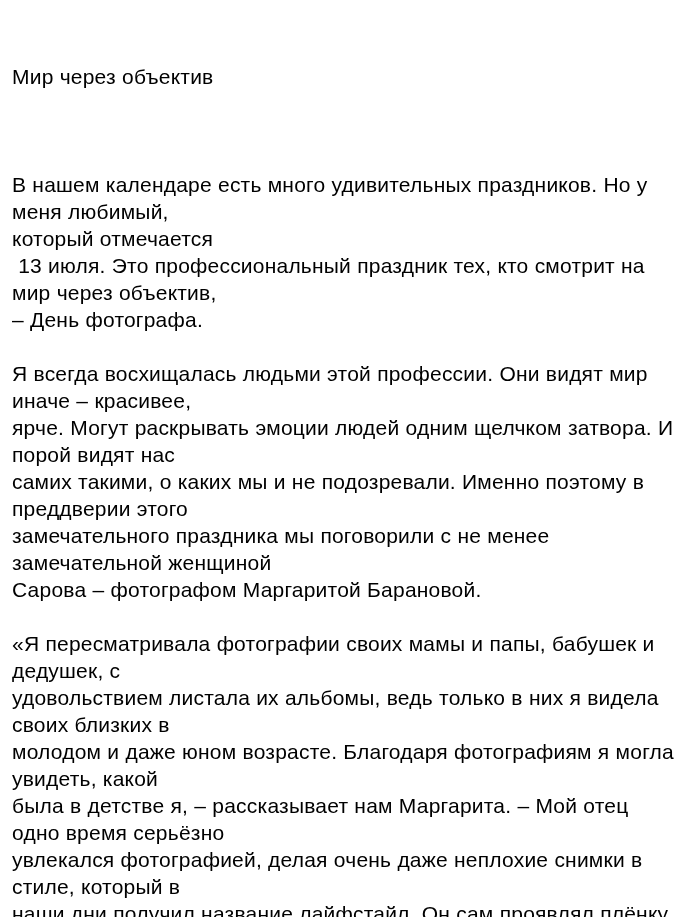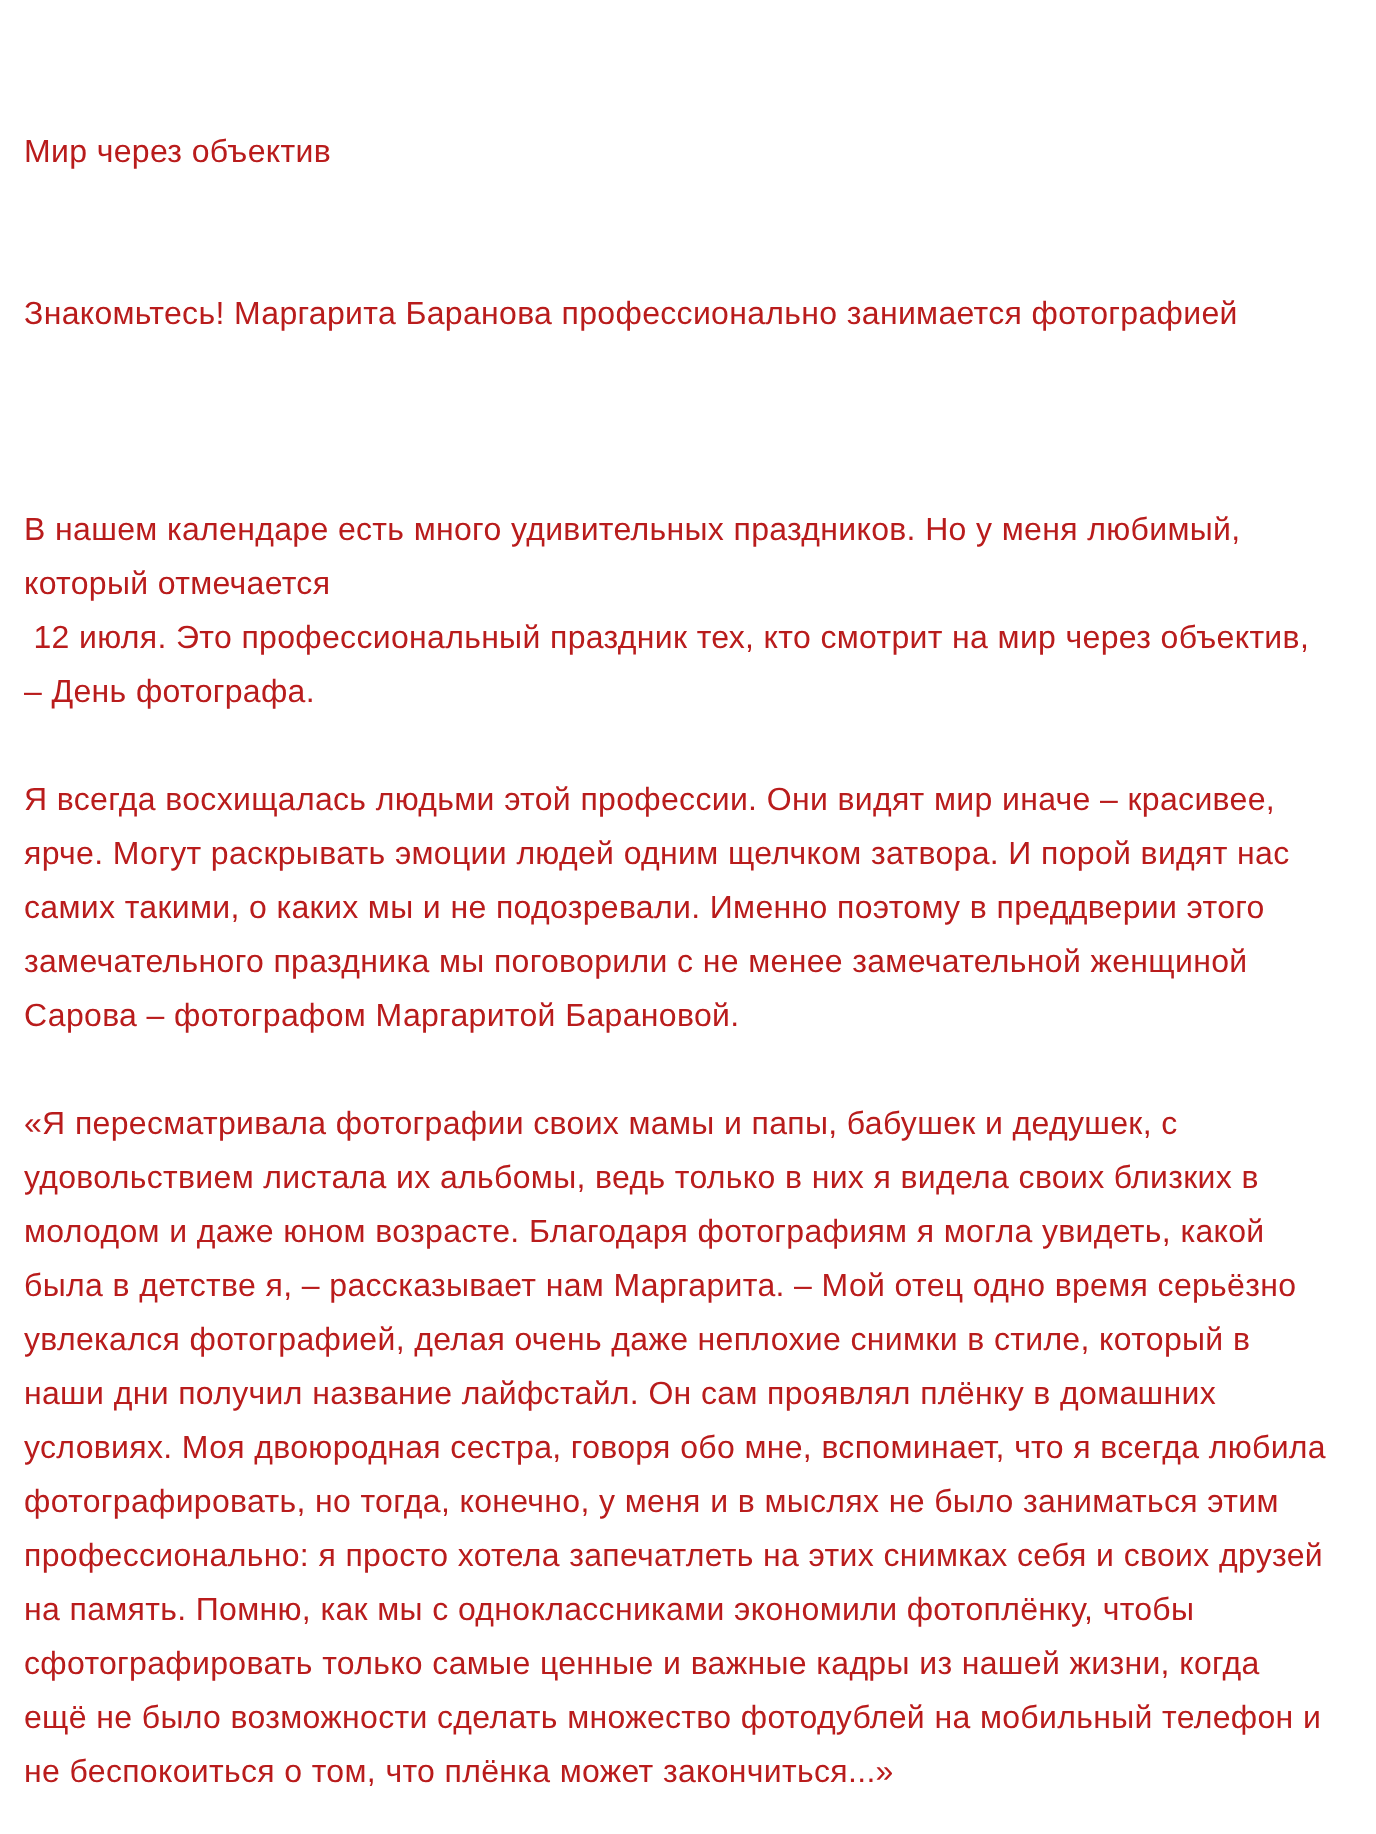--- a/index.html
+++ b/index.html
@@ -15,49 +15,48 @@
     font-family: "Liberation Sans", "DejaVu Sans", sans-serif;
   }
   .article {
     box-sizing: border-box;
     width: 688px;
     height: 917px;
     padding: 9px 14px 0 12px;
     background: #ffffff;
   }
   .block {
-    font-size: 16px;
+    font-size: 21px;
     line-height: 27px;
-    color: #b91c1c;
+    color: #000000;
     letter-spacing: 0.01em;
     white-space: pre-wrap;
     word-spacing: 0.005em;
     font-weight: 400;
     -webkit-font-smoothing: antialiased;
   }
   .block.spaced {
     margin-top: 27px;
   }
   .headline {
     margin: 0;
   }
 </style>
 </head>
 <body>
 
 <div class="article">
 
   <div class="block headline">
     <div>Мир через объектив</div>
-    <div>Знакомьтесь! Маргарита Баранова профессионально занимается фотографией</div>
   </div>
 
   <div class="block spaced">В нашем календаре есть много удивительных праздников. Но у меня любимый,
 который отмечается
- 12 июля. Это профессиональный праздник тех, кто смотрит на мир через объектив,
+ 13 июля. Это профессиональный праздник тех, кто смотрит на мир через объектив,
 – День фотографа.</div>
 
   <div class="block spaced">Я всегда восхищалась людьми этой профессии. Они видят мир иначе – красивее,
 ярче. Могут раскрывать эмоции людей одним щелчком затвора. И порой видят нас
 самих такими, о каких мы и не подозревали. Именно поэтому в преддверии этого
 замечательного праздника мы поговорили с не менее замечательной женщиной
 Сарова – фотографом Маргаритой Барановой.</div>
 
 
   <div class="block spaced">«Я пересматривала фотографии своих мамы и папы, бабушек и дедушек, с

